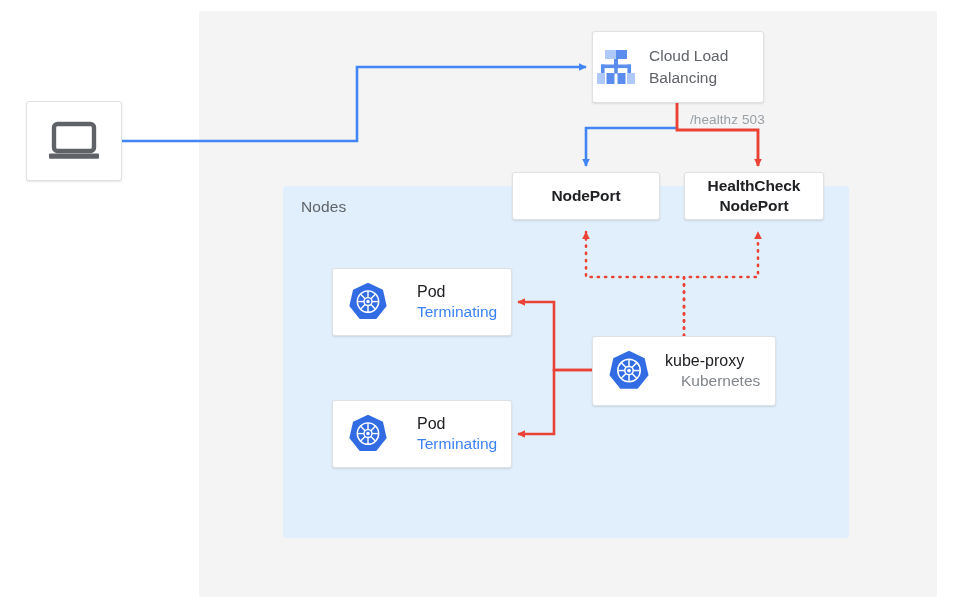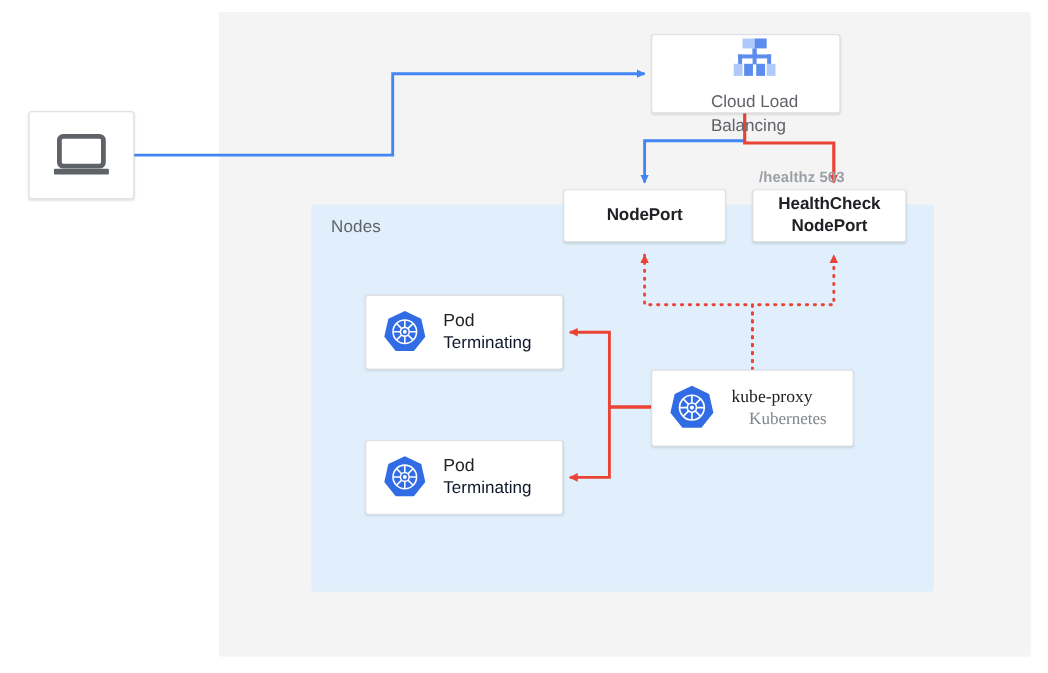--- a/index.html
+++ b/index.html
@@ -65,23 +65,22 @@
     height: 80px;
     justify-content: center;
   }
 
   
   .box-clb {
     left: 592px;
     top: 31px;
     width: 172px;
     height: 72px;
-    padding-left: 16px;
+    padding-left: 0;
     gap: 10px;
-    flex-direction: column;
   }
   .clb-text {
     font-size: 15.5px;
     color: #5f6368;
     line-height: 1.42;
   }
 
   
   .box-nodeport {
     left: 512px;
@@ -104,65 +103,63 @@
     text-align: center;
     line-height: 1.26;
     letter-spacing: -0.1px;
   }
 
   
   .box-pod1 { left: 332px; top: 268px; width: 180px; height: 68px; }
   .box-pod2 { left: 332px; top: 400px; width: 180px; height: 68px; }
   .box-pod1, .box-pod2 {
     padding-left: 14px;
-    gap: 14px;
+    gap: 28px;
   }
   .pod-title {
     font-size: 16px;
     color: #202124;
     line-height: 1.25;
   }
   .pod-sub {
     font-size: 15.5px;
-    color: #0f172a;
+    color: #3b82f6;
     line-height: 1.25;
   }
 
   
   .box-kubeproxy {
     left: 592px;
     top: 336px;
     width: 184px;
     height: 70px;
     padding-left: 14px;
     gap: 14px;
-    font-family: Liberation Serif, serif;
   }
   .kp-title {
     font-size: 16px;
     color: #202124;
     line-height: 1.25;
   }
   .kp-sub {
     font-size: 15.5px;
     color: #80868b;
     line-height: 1.25;
     margin-left: 16px;
   }
 
   
   .edge-label {
     position: absolute;
     left: 690px;
     top: 112px;
     font-size: 13.5px;
-    font-weight: bold;
+    font-weight: normal;
     color: #9aa0a6;
     letter-spacing: 0.1px;
-    margin-top: 41px;
   }
 
   
   #wires {
     position: absolute;
     left: 0;
     top: 0;
     width: 953px;
     height: 612px;
     pointer-events: none;

